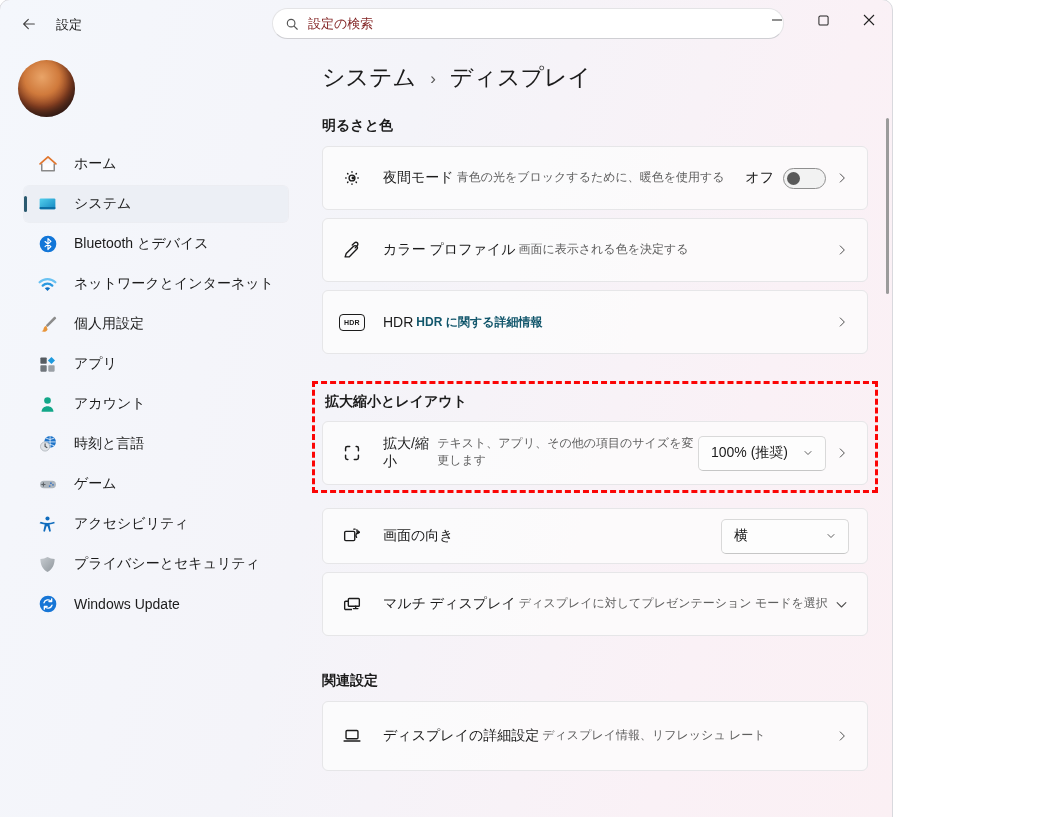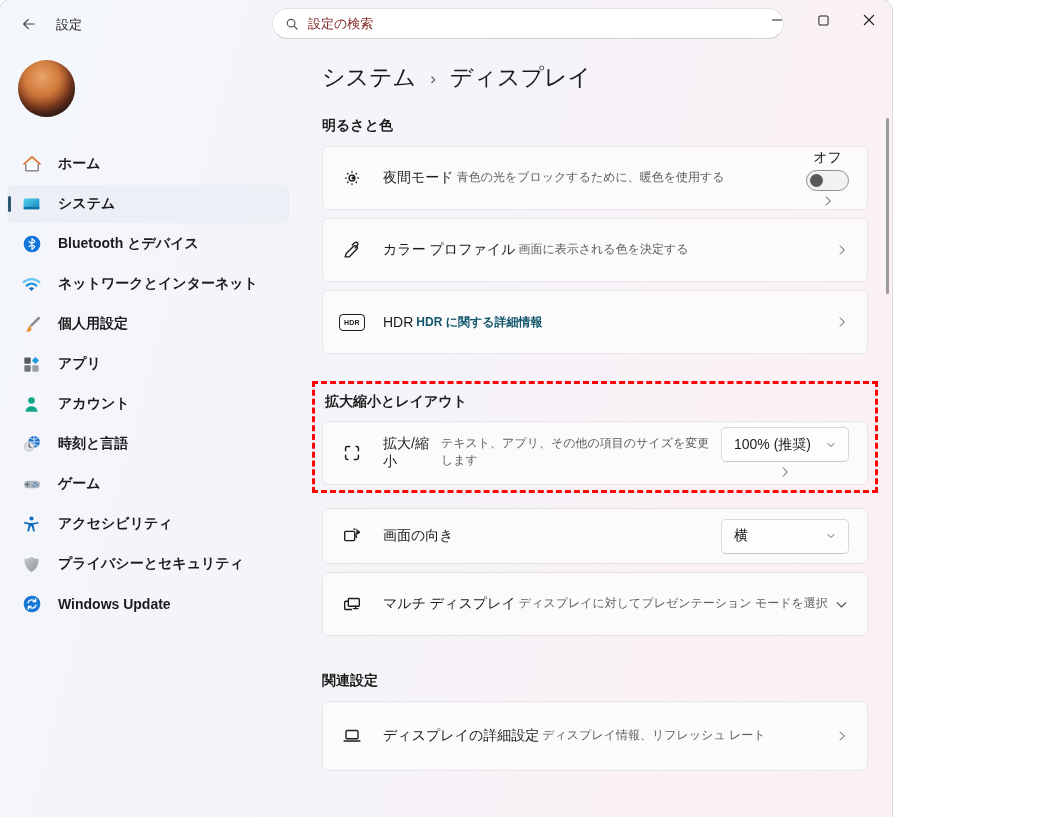--- a/index.html
+++ b/index.html
@@ -23,21 +23,21 @@
     border-radius:16px; display:flex; align-items:center; padding:0 12px; gap:9px; }
   .searchbox .ph { font-size:13px; color:#7f1d1d; }
   .win-controls { position:absolute; right:0; top:0; display:flex; }
   .win-btn { width:46px; height:40px; display:flex; align-items:center; justify-content:center; cursor:pointer; }
 
   
   .sidebar { position:absolute; top:48px; left:0; width:300px; bottom:0; padding:8px 8px 0 8px; }
   .avatar { position:absolute; left:18px; top:12px; width:57px; height:57px; border-radius:50%;
     background:radial-gradient(circle at 42% 30%, #e9a468 0%, #d07a3c 34%, #8e4323 58%, #35201c 85%, #1d1414 100%);
     box-shadow:inset -4px -7px 10px rgba(20,10,10,.45); }
-  .nav { position:absolute; top:98px; left:8px; right:12px;font-weight:bold; }
+  .nav { position:absolute; top:98px; left:24px; right:12px; }
   .nav-item { position:relative; height:36px; margin-bottom:4px; display:flex; align-items:center;
     gap:16px; padding-left:13px; border-radius:5px; cursor:pointer; font-size:14px; }
   .nav-item.selected { background:rgba(234,238,244,.92); box-shadow:0 0 0 1px rgba(0,0,0,.03); }
   .nav-item.selected::before { content:""; position:absolute; left:0; top:10px; width:3px; height:16px;
     border-radius:2px; background:#2b5a70; }
   .nav-ic { width:21px; height:21px; flex:0 0 21px; display:flex; align-items:center; justify-content:center; }
 
   
   .main { position:absolute; left:300px; top:48px; right:0; bottom:0; padding:14px 24px 0 22px; }
   .breadcrumb { display:flex; align-items:center; gap:14px; font-size:23px; margin-bottom:24px; }
@@ -47,21 +47,21 @@
 
   .sec-h { font-size:14px; font-weight:700; margin-bottom:11px; }
 
   .card { background:rgba(253,253,253,.78); border:1px solid #e6e6e8; border-radius:6px;
     height:64px; display:flex; align-items:center; padding:0 18px 0 16px; margin-bottom:8px; }
   .card .ic { width:26px; flex:0 0 26px; display:flex; justify-content:center; margin-right:18px; }
   .tcol { display:flex; flex-direction:row; gap:3px; }
   .t1 { font-size:14px; }
   .t2 { font-size:12px; color:#5f5f5f; }
   .t2.link { color:#11566b; font-weight:700; cursor:pointer; }
-  .rside { margin-left:auto; display:flex; align-items:center; gap:3px;flex-direction:column; }
+  .rside { margin-left:auto; display:flex; align-items:center; gap:9px; }
   .lbl { font-size:14px; }
 
   .toggle { width:43px; height:21px; border:1px solid #8f8f8f; border-radius:11px;
     background:#f2f2f2; position:relative; cursor:pointer; }
   .toggle .knob { position:absolute; left:3px; top:3px; width:13px; height:13px; border-radius:50%; background:#595959; }
 
   .select { height:35px; background:#fdfdfd; border:1px solid #d9d9d9; border-bottom-color:#c6c6c6;
     border-radius:5px; display:flex; align-items:center; padding:0 11px 0 12px;
     font-size:14px; cursor:pointer; justify-content:space-between; }
   .sel-scale { width:128px;text-align:right; } .sel-res { width:166px; } .sel-ori { width:128px; }

